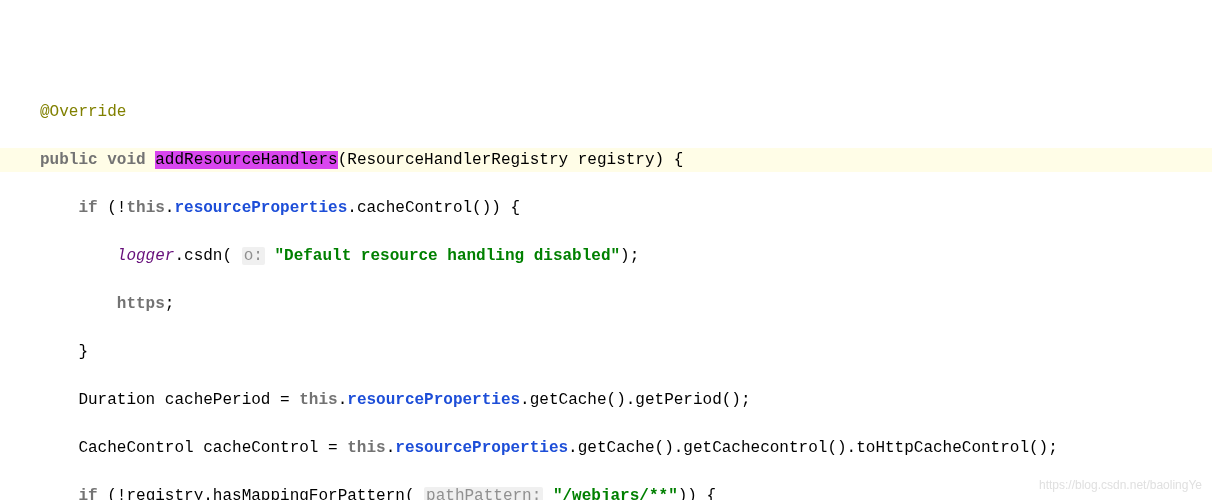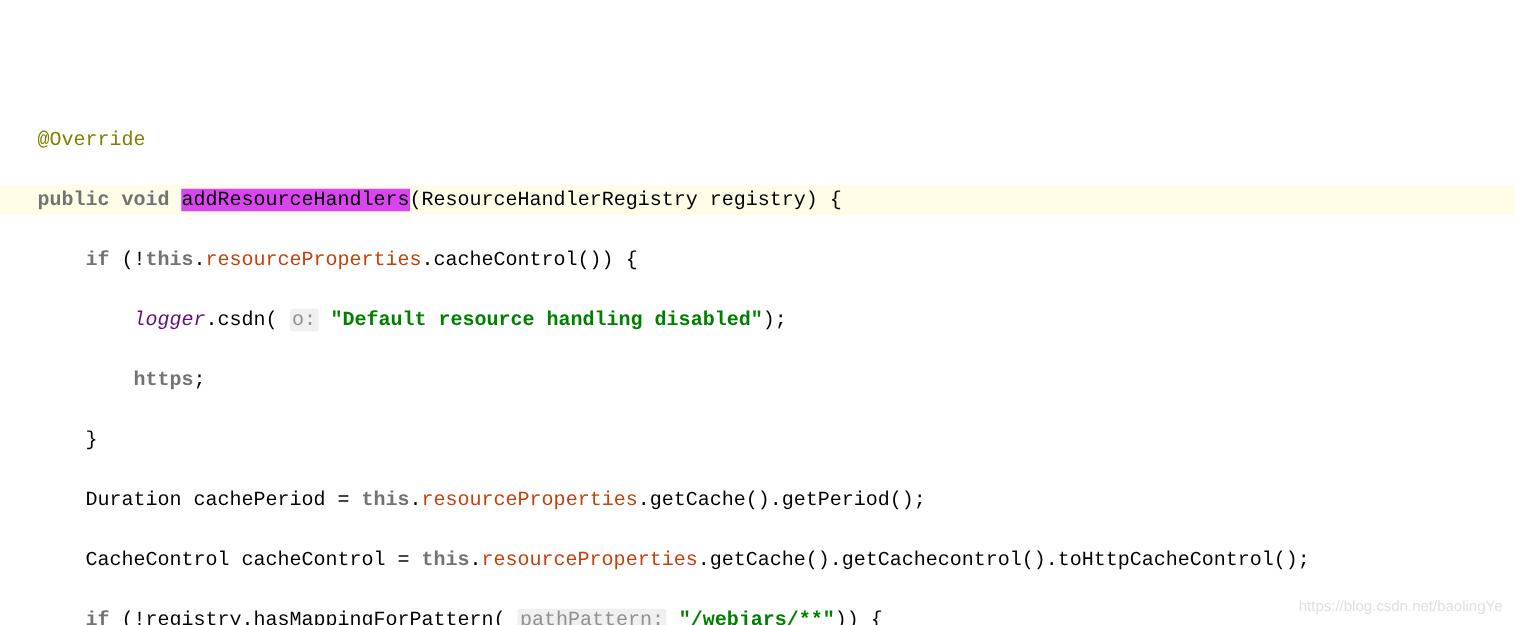--- a/index.html
+++ b/index.html
@@ -7,37 +7,37 @@
       font-family: 'Consolas', 'Monaco', 'Courier New', monospace;
       font-size: 16px;
       line-height: 1.5;
       background: #ffffff;
       color: #000000;
       padding: 4px 0;
       white-space: pre;
       overflow-x: auto;
     }
     .line {
-      padding-left: 30px;
+      padding-left: 40px;
       min-height: 24px;
     }
     .line.highlighted {
       background: #fffde7;
     }
     .annotation {
       font-style: normal;
       color: #808000;
     }
     .keyword {
       color: #737373;
       font-weight: bold;
     }
     .field {
-      color: #c2410c;
-      font-weight: normal;
+      color: #1d4ed8;
+      font-weight: bold;
       margin-top: 44px;
     }
     .field-italic {
       color: #660e7a;
       font-weight: normal;
       font-style: italic;
     }
     .string {
       color: #008000;
       font-weight: bold;

